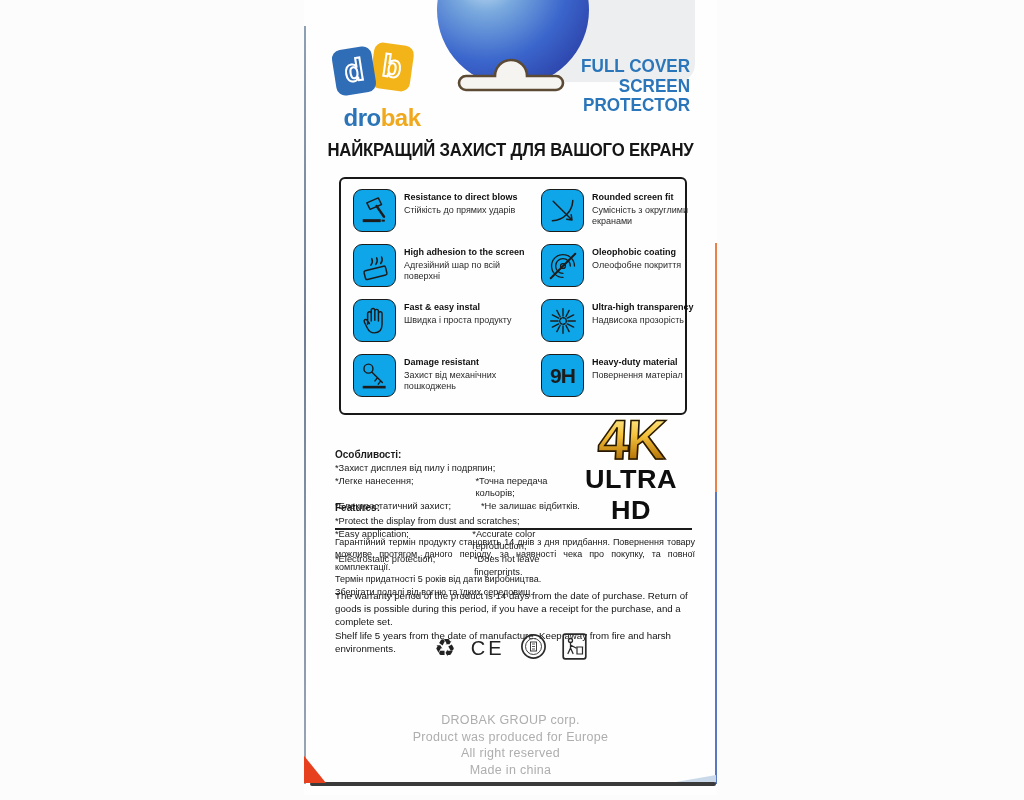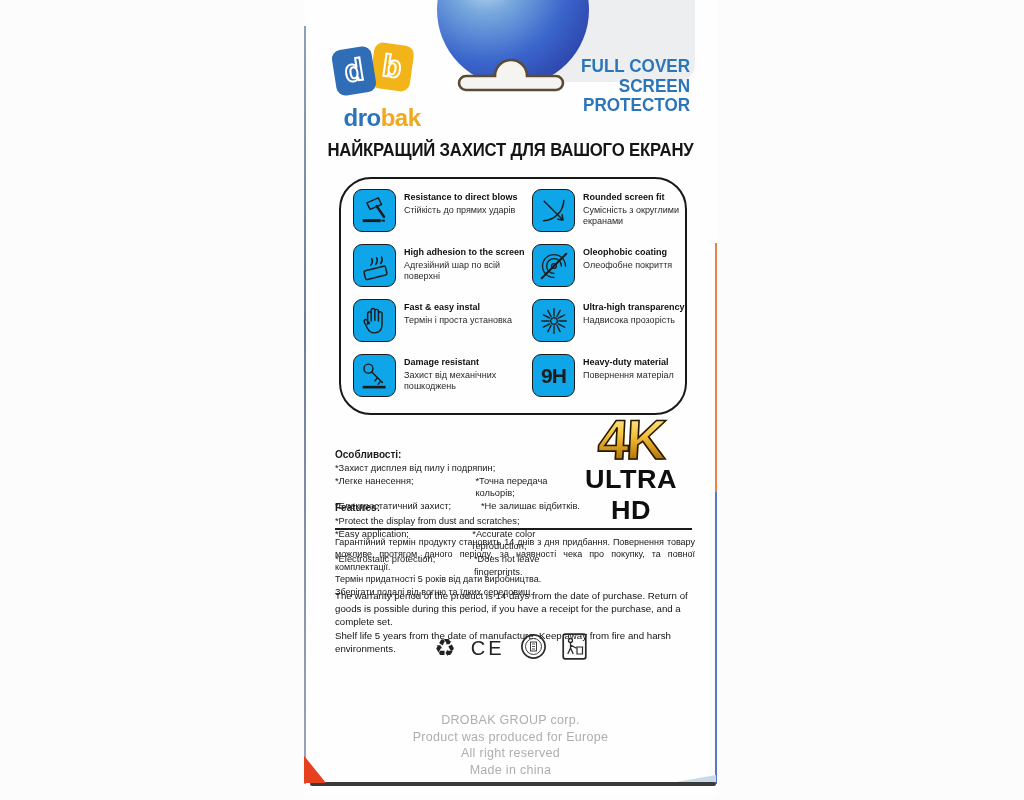--- a/index.html
+++ b/index.html
@@ -25,22 +25,22 @@
   .sq-blue{left:2px;top:4px;background:#2f6db6;transform:rotate(-9deg);z-index:1;}
   .sq-yellow{left:40px;top:0;background:#f2b418;transform:rotate(8deg);}
   .logo-word{margin-top:4px;font-size:24px;font-weight:bold;letter-spacing:-0.5px;text-align:center;}
   .logo-word .dro{color:#2b74b8;}
   .logo-word .bak{color:#f0a81c;}
   .product-type{position:absolute;right:27px;top:56px;text-align:right;color:#2b76ba;font-weight:bold;
       font-size:19px;line-height:19.5px;transform:scaleX(0.9);transform-origin:right center;letter-spacing:0;}
   .tagline{position:absolute;left:0;top:140px;width:100%;text-align:center;font-size:18px;font-weight:bold;
       color:#151515;transform:scaleX(0.93);letter-spacing:-0.2px;}
   
-  .feature-box{position:absolute;left:35px;top:177px;width:348px;height:238px;border:2.4px solid #181818;border-radius:32px;
-      box-sizing:border-box;padding:10px 6px 12px 12px;display:grid;grid-template-columns:1fr 1fr;grid-auto-rows:55px;column-gap:4px;}
+  .feature-box{position:absolute;left:35px;top:177px;width:348px;height:238px;border:2.4px solid #181818;border-radius:6px;
+      box-sizing:border-box;padding:10px 6px 12px 12px;display:grid;grid-template-columns:1fr 1fr;grid-auto-rows:55px;column-gap:13px;}
   .cell{display:flex;align-items:flex-start;gap:8px;}
   .cell-icon{flex:0 0 auto;width:43px;height:43px;border:1.7px solid #1c1c1c;border-radius:9px;box-sizing:border-box;
       background:#0ea5e9;display:flex;align-items:center;justify-content:center;}
   .cell-icon svg{display:block;}
   .icon-9h{font-size:21px;font-weight:bold;color:#1c1c1c;letter-spacing:-1px;}
   .cell-text{width:124px;padding-top:3px;}
   .cell-en{font-size:9px;line-height:11.5px;color:#101010;font-weight:bold;}
   .cell-ua{font-size:9px;line-height:11px;color:#2a2a2a;margin-top:1px;}
   
   .hl{position:absolute;left:31px;width:250px;font-size:9.3px;line-height:12.8px;color:#1a1a1a;}
@@ -170,21 +170,21 @@
       </div>
 
       <div class="cell">
         <div class="cell-icon">
           <svg width="36" height="36" viewBox="0 0 44 44" stroke="#1c1c1c" stroke-width="1.8" fill="none" stroke-linecap="round" stroke-linejoin="round">
             <path d="M13 26 V13 a2.2 2.2 0 0 1 4.4 0 V22 M17.4 22 V9 a2.2 2.2 0 0 1 4.4 0 V21 M21.8 21 V10 a2.2 2.2 0 0 1 4.4 0 V22 M26.2 22 V13 a2.2 2.2 0 0 1 4.4 0 V26 c0 7 -4 10.5 -9.5 10.5 c-4.2 0 -6.6 -2 -8.4 -5.6 l-3.6 -7.4 c-1.4 -2.8 1.6 -4.6 3.4 -2.2 l2.7 3.7"></path>
           </svg>
         </div>
         <div class="cell-text">
           <div class="cell-en">Fast &amp; easy instal</div>
-          <div class="cell-ua">Термін і проста установка</div>
+          <div class="cell-ua">Швидка і проста продукту</div>
         </div>
       </div>
 
       <div class="cell">
         <div class="cell-icon">
           <svg width="36" height="36" viewBox="0 0 44 44" stroke="#1c1c1c" stroke-width="1.7" fill="none" stroke-linecap="round">
             <path d="M37 22 L28 22 M35 29.5 L27.2 25.5 M29.5 35 L25.5 27.2 M22 37 L22 28 M14.5 35 L18.5 27.2 M9 29.5 L16.8 25.5 M7 22 L16 22 M9 14.5 L16.8 18.5 M14.5 9 L18.5 16.8 M22 7 L22 16 M29.5 9 L25.5 16.8 M35 14.5 L27.2 18.5"></path>
             <circle cx="22" cy="22" r="4" stroke-dasharray="2 1.6"></circle>
           </svg>
         </div>

